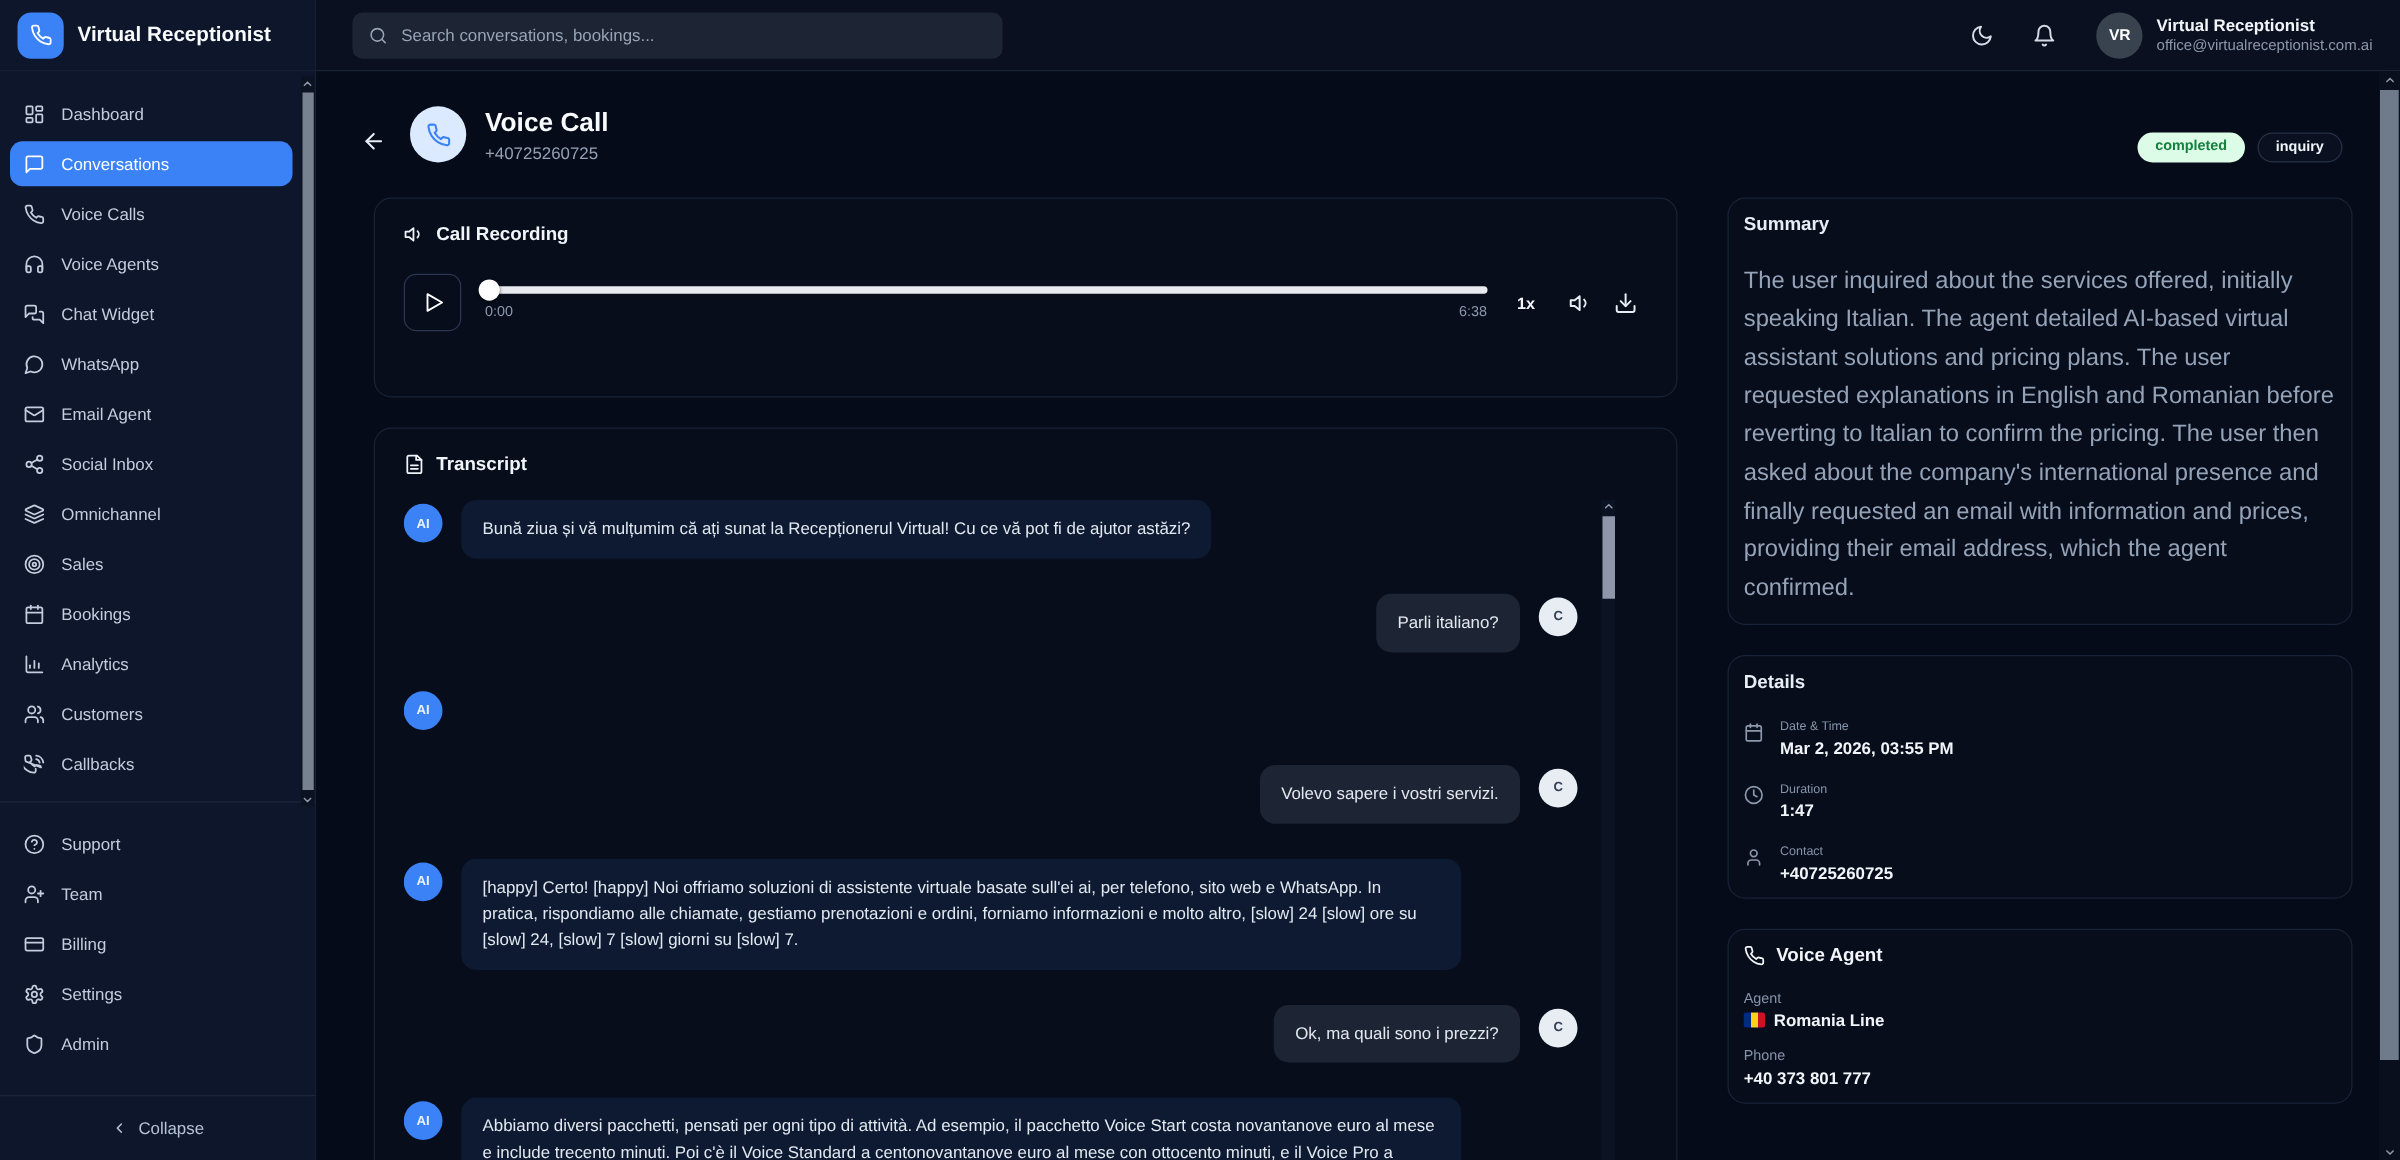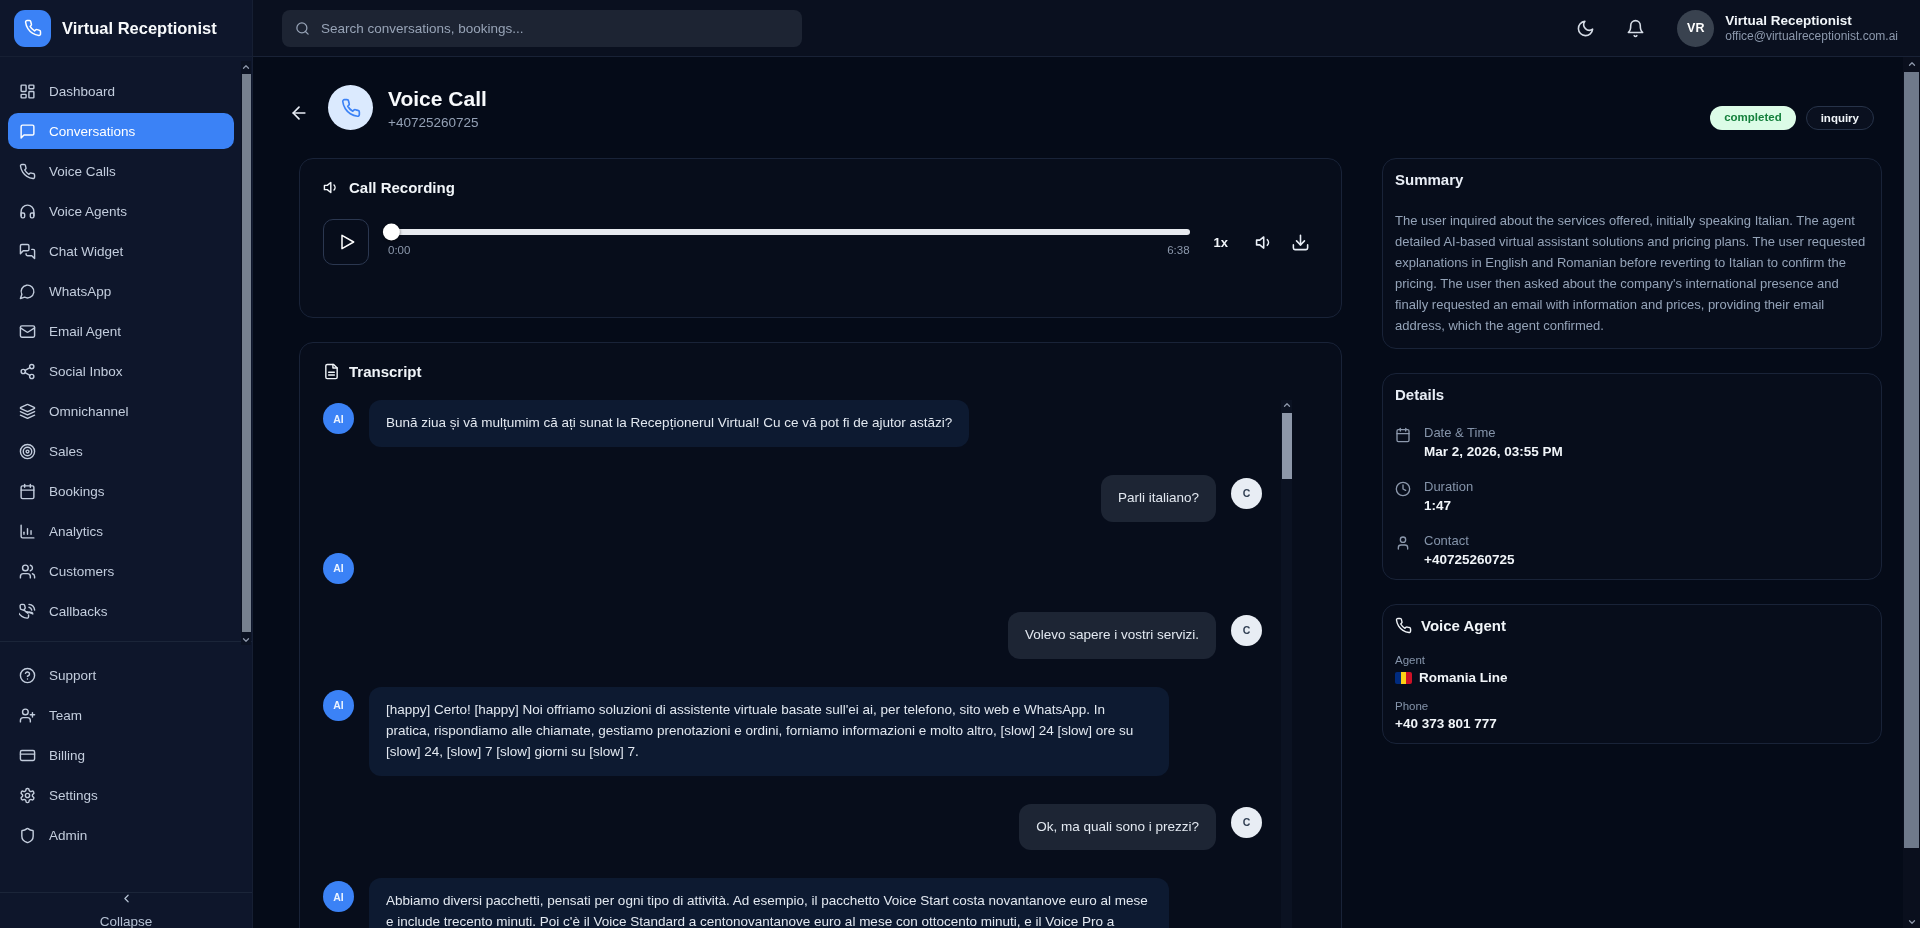--- a/index.html
+++ b/index.html
@@ -19,22 +19,22 @@
   .brand-logo svg { width:18px; height:18px; }
   .brand-name { font-size:16.5px; font-weight:700; color:#f8fafc; white-space:nowrap; }
   .nav { padding:16px 18px 2px 8px; }
   .nav.secondary { padding-top:15px; }
   .nav-item { height:36px; margin-bottom:4px; display:flex; align-items:center; gap:13px; padding:0 11px;
     border-radius:10px; color:#c3cddd; font-size:13.5px; font-weight:500; cursor:pointer; white-space:nowrap;text-align:center; }
   .nav-item .i { color:inherit; flex:none; }
   .nav-item .i svg { width:17px; height:17px; }
   .nav-item.active { background:#3b82f6; color:#fff; }
   .nav-divider { height:1px; background:#1b2539; margin:6px 0 0; }
-  .collapse-row { margin-top:auto; border-top:1px solid #1b2539; height:36px; display:flex; align-items:center;
-    justify-content:center; gap:9px; color:#b6c2d4; font-size:13.5px; cursor:pointer; background:none; border-left:none; border-right:none; border-bottom:none;flex-direction:column; }
+  .collapse-row { margin-top:auto; border-top:1px solid #1b2539; height:52px; display:flex; align-items:center;
+    justify-content:center; gap:9px; color:#b6c2d4; font-size:13.5px; cursor:pointer; background:none; border-left:none; border-right:none; border-bottom:none; }
   .collapse-row svg { width:13px; height:13px; }
 
   .side-scrollbar { position:absolute; top:61px; right:1px; width:10px; height:584px;
     display:flex; flex-direction:column; align-items:center; background:#0b1222; }
   .sb-arrow { color:#8d97a9; height:11px; display:grid; place-items:center; flex:none; }
   .sb-arrow svg { width:10px; height:10px; }
   .side-scrollbar .thumb { width:9px; flex:1; background:#77818f; margin:2px 0; }
 
   
   .main { flex:1; display:flex; flex-direction:column; position:relative; background:#050b18; }
@@ -104,26 +104,26 @@
   .msg-avatar { width:31px; height:31px; border-radius:50%; display:grid; place-items:center; font-size:10.5px;
     font-weight:700; flex:none; margin-top:3px; }
   .msg-row.ai .msg-avatar { background:#3b82f6; color:#eaf2ff; margin-right:15px; }
   .msg-row.customer .msg-avatar { background:#e8edf4; color:#334155; margin-left:15px; }
   .bubble { border-radius:12px; padding:13px 17px; font-size:13.5px; line-height:1.55; color:#e2e8f0; max-width:800px; }
   .msg-row.ai .bubble { background:#0d1a31; }
   .msg-row.customer .bubble { background:#1d2534; }
 
   
   .sum-card, .det-card, .va-card { padding:12px; flex:none; }
-  .sum-text { margin-top:22px; font-size:13px; line-height:1.62; color:#94a3b8; }
+  .sum-text { margin-top:22px; font-size:19px; line-height:1.62; color:#94a3b8; }
   .det-rows { margin-top:22px; display:flex; flex-direction:column; gap:20px; }
   .det-row { display:flex; gap:13px; }
   .det-icon { color:#8c98ac; margin-top:2px; flex:none; }
   .det-icon svg { width:16px; height:16px; }
-  .det-label { font-size:13px; color:#8594aa; }
+  .det-label { font-size:10px; color:#8594aa; }
   .det-value { font-size:13.5px; font-weight:700; color:#f1f5f9; margin-top:4px; }
   .va-rows { margin-top:20px; display:flex; flex-direction:column; gap:15px; }
   .va-label { font-size:11.5px; color:#8594aa; }
   .va-value { font-size:13.5px; font-weight:700; color:#f1f5f9; margin-top:4px; display:flex; align-items:center; gap:7px; }
   .flag-ro { width:17px; height:12px; border-radius:2px; flex:none;
     background:linear-gradient(90deg,#002b7f 0 33.3%,#fcd116 33.3% 66.6%,#ce1126 66.6% 100%); }
 
   
   .page-scrollbar { position:absolute; top:57px; right:0; bottom:0; width:17px; background:#0a0f1d;
     display:flex; flex-direction:column; align-items:center; color:#9aa3b2; }

